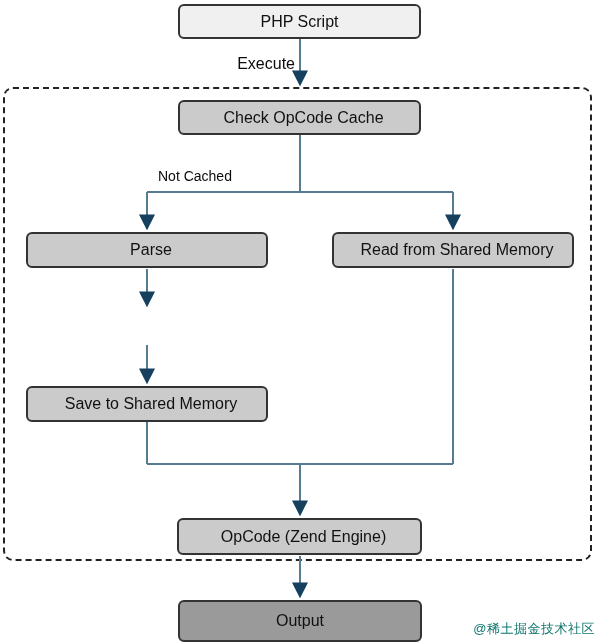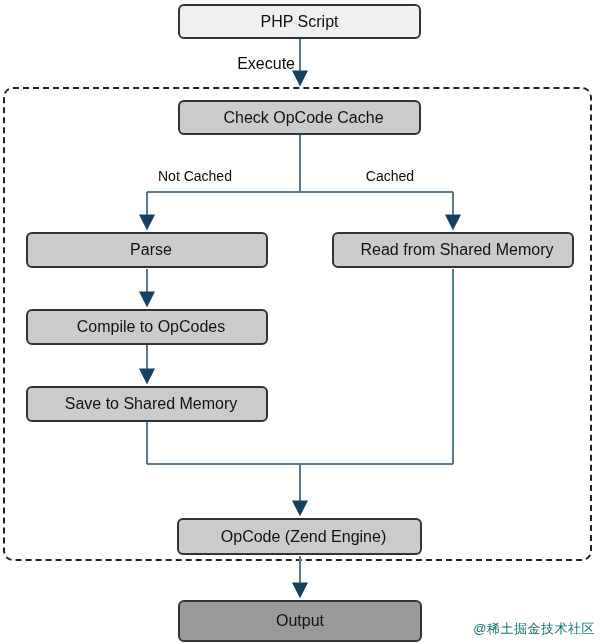--- a/index.html
+++ b/index.html
@@ -135,27 +135,25 @@
   </svg>
 
   <div class="node light n-php">PHP Script</div>
 
   <div class="edge-label lbl-execute">Execute</div>
 
   <div class="node mid n-check">Check OpCode Cache</div>
 
   <div class="edge-label lbl-notcached">Not Cached</div>
 
-  <div class="edge-label lbl-cached">Cached</div>
 
   <div class="node mid n-parse">Parse</div>
 
   <div class="node mid n-read">Read from Shared Memory</div>
 
-  <div class="node mid n-compile">Compile to OpCodes</div>
 
   <div class="node mid n-save">Save to Shared Memory</div>
 
   <div class="node mid n-exec">OpCode (Zend Engine)</div>
 
   <div class="node dark n-output">Output</div>
 
   <div class="watermark">@稀土掘金技术社区</div>
 
 </div>

